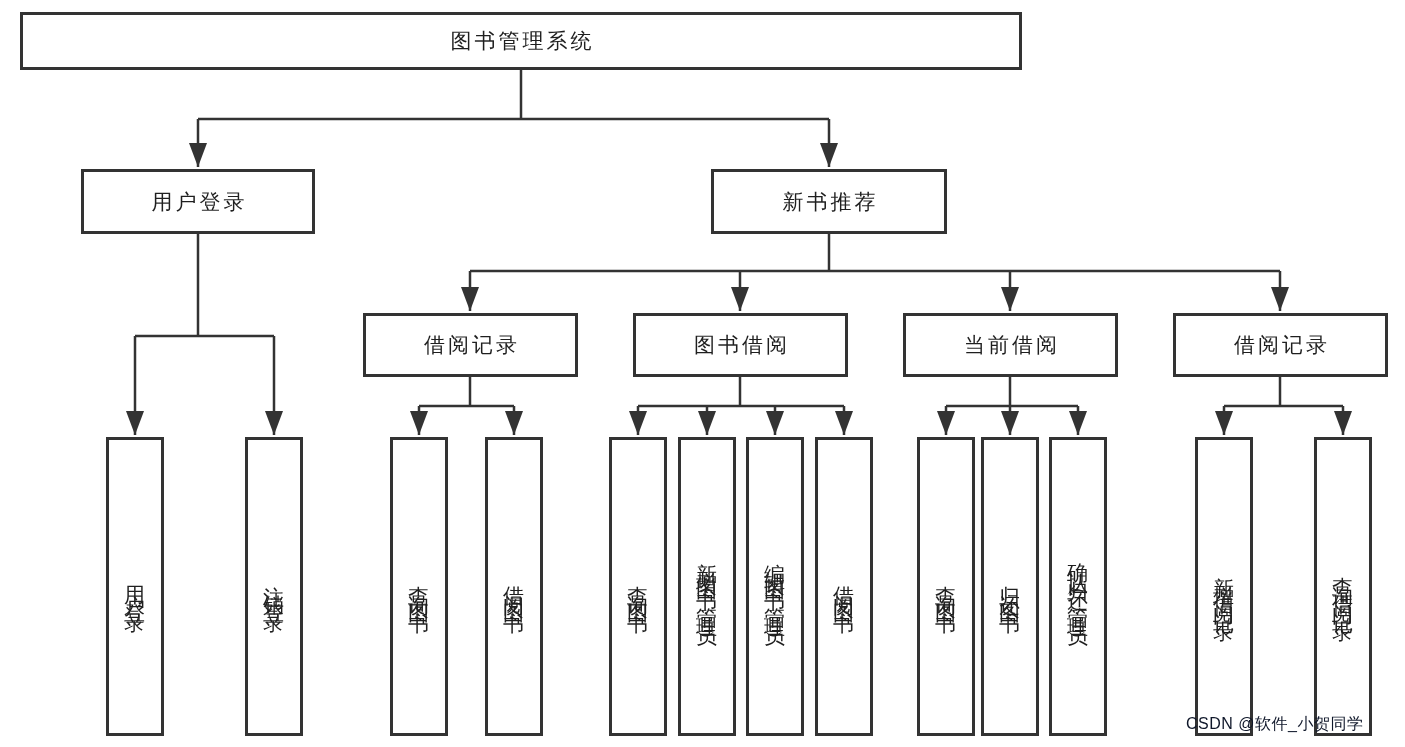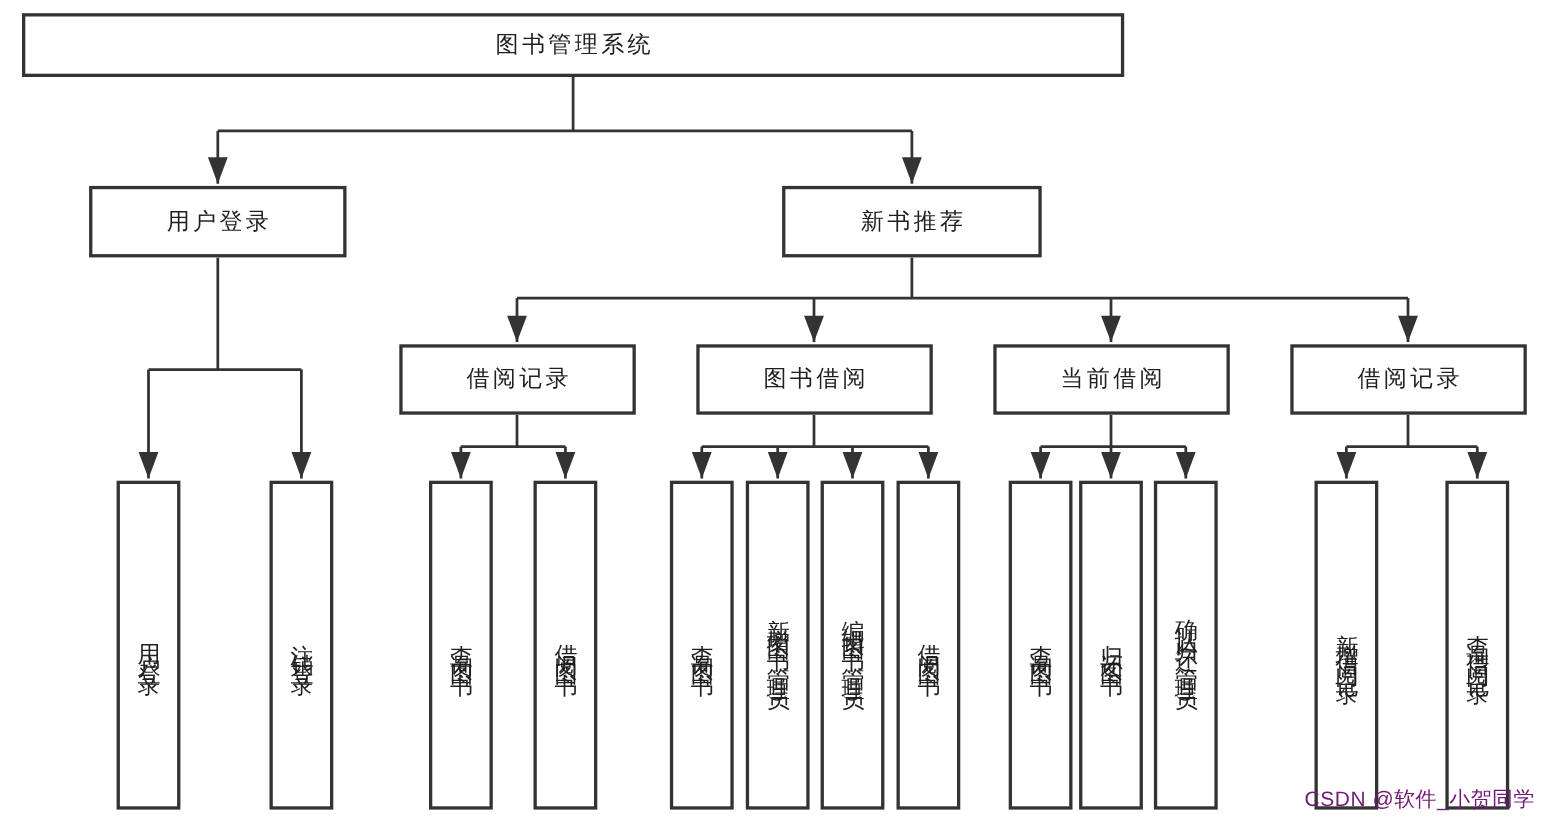--- a/index.html
+++ b/index.html
@@ -15,21 +15,21 @@
     text-align:center;
   }
   .hlabel { font-size:21px; letter-spacing:3px; text-indent:3px; line-height:1.2; white-space:nowrap; }
   .vlabel {
     writing-mode:vertical-rl; text-orientation:mixed;
     font-size:21px; letter-spacing:9px; line-height:1;
     max-height:285px;
   }
   .watermark {
     position:absolute; left:1186px; top:714px;
-    font-size:19px; color:#701a75; letter-spacing:0.5px; white-space:nowrap;
+    font-size:16px; color:#0f172a; letter-spacing:0.5px; white-space:nowrap;
   }
 </style>
 </head>
 <body>
 
 <div class="canvas">
 
   <svg class="connectors" width="1405" height="747" viewBox="0 0 1405 747">
     <defs>
       <marker id="arrow" viewBox="0 0 26 20" refX="25" refY="10" markerWidth="26" markerHeight="20" orient="auto" markerUnits="userSpaceOnUse">

